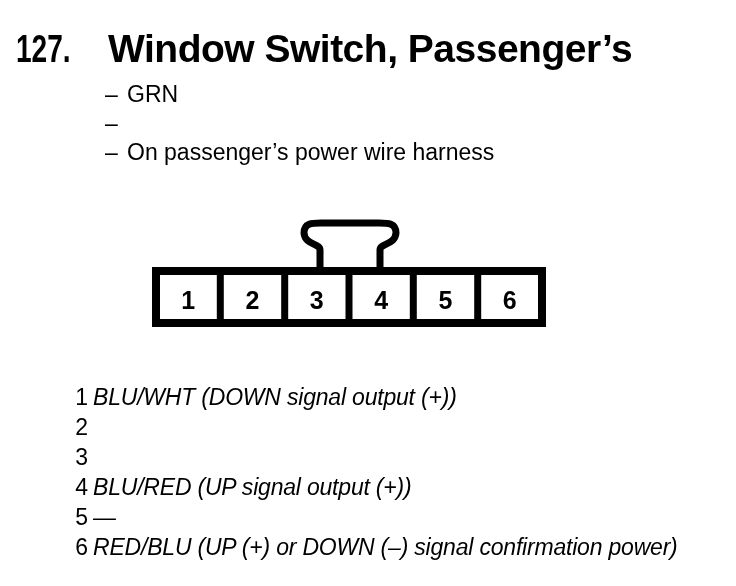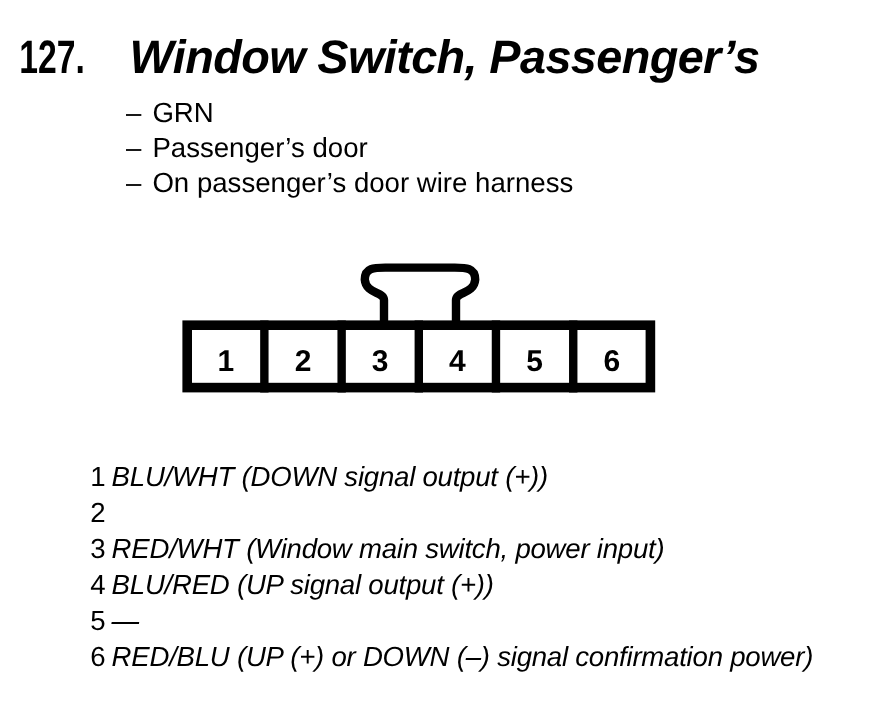--- a/index.html
+++ b/index.html
@@ -30,21 +30,20 @@
   }
   .page-title {
     position: absolute;
     left: 108px;
     top: 29px;
     font-size: 39px;
     font-weight: 700;
     line-height: 39px;
     letter-spacing: -0.5px;
     white-space: nowrap;
-    font-style: italic;
   }
   
   .details {
     position: absolute;
     left: 105px;
     top: 80px;
   }
   .detail-line {
     display: flex;
     font-size: 23px;
@@ -99,25 +98,24 @@
   <span class="item-number">127.</span>
   <span class="page-title">Window Switch, Passenger’s</span>
 
   <div class="details">
     <div class="detail-line">
       <span class="detail-marker">–</span>
       <span>GRN</span>
     </div>
     <div class="detail-line">
       <span class="detail-marker">–</span>
-      <span>Passenger’s door</span>
     </div>
     <div class="detail-line">
       <span class="detail-marker">–</span>
-      <span>On passenger’s door wire harness</span>
+      <span>On passenger’s power wire harness</span>
     </div>
   </div>
 
   <svg class="connector-svg" width="420" height="120" viewBox="0 0 420 120">
 
     <path d="M 180 60 L 180 38 C 180 31, 165 33, 164 21 C 164 11, 172 11, 181 11
              L 239 11 C 248 11, 256 11, 256 21 C 255 33, 240 31, 240 38 L 240 60" fill="none" stroke="#000000" stroke-width="7" stroke-linejoin="round"></path>
 
     <rect x="16" y="59" width="386" height="52" fill="#ffffff" stroke="#000000" stroke-width="8"></rect>
 
@@ -138,21 +136,20 @@
   <div class="pinout">
     <div class="pin-row">
       <span class="pin-num">1</span>
       <span class="pin-desc">BLU/WHT (DOWN signal output (+))</span>
     </div>
     <div class="pin-row">
       <span class="pin-num">2</span>
     </div>
     <div class="pin-row">
       <span class="pin-num">3</span>
-      <span class="pin-desc">RED/WHT (Window main switch, power input)</span>
     </div>
     <div class="pin-row">
       <span class="pin-num">4</span>
       <span class="pin-desc">BLU/RED (UP signal output (+))</span>
     </div>
     <div class="pin-row">
       <span class="pin-num">5</span>
       <span class="pin-desc">—</span>
     </div>
     <div class="pin-row">

